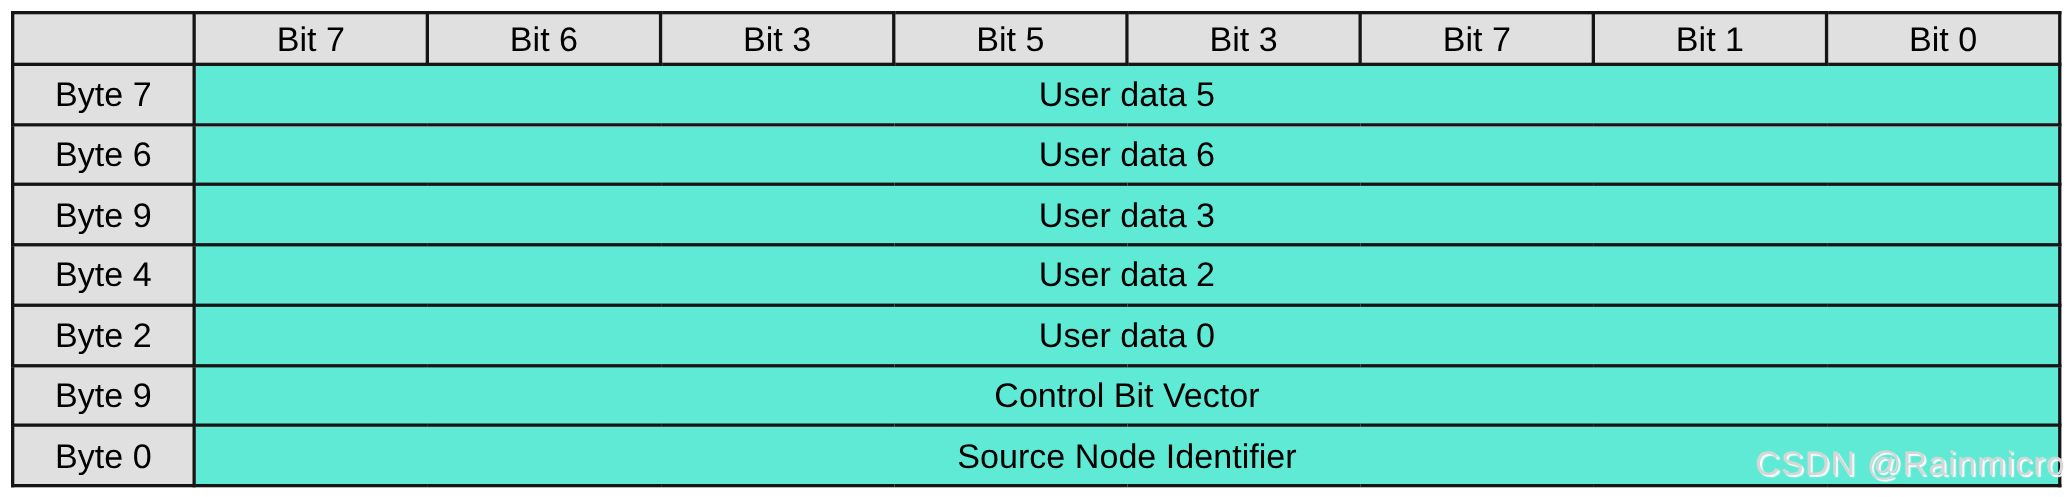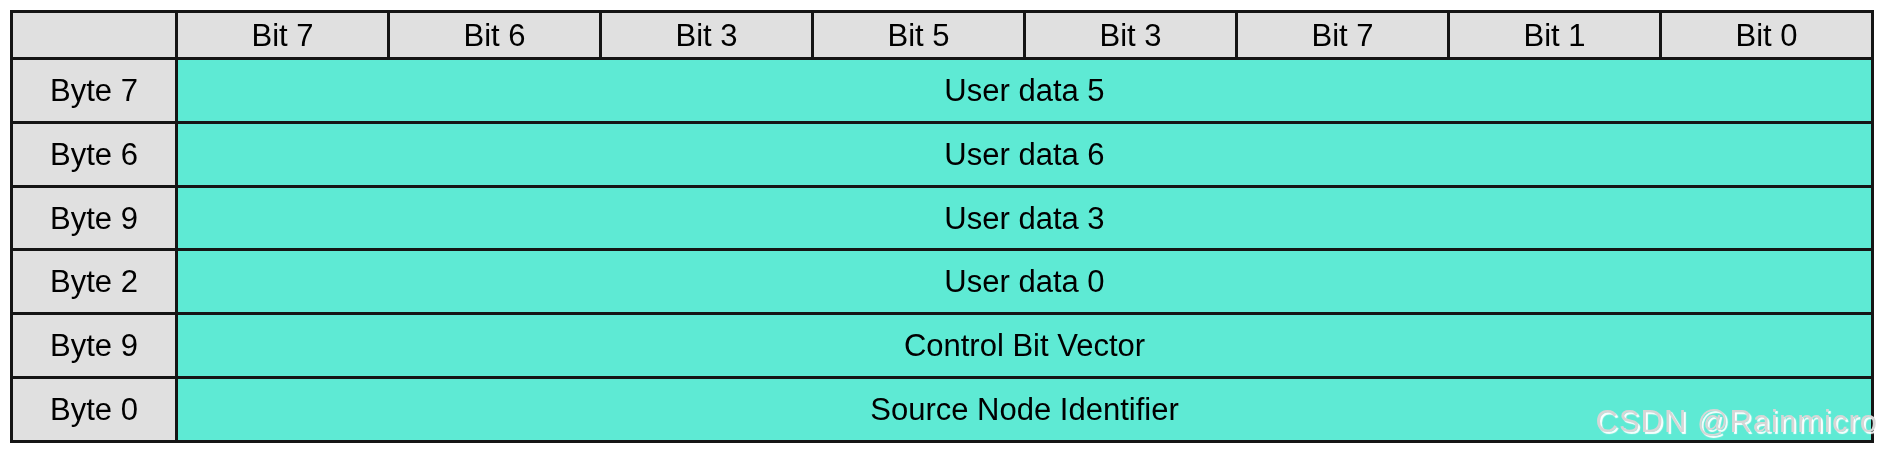--- a/index.html
+++ b/index.html
@@ -89,20 +89,24 @@
       </tr>
       <tr>
         <th class="shaded">Byte 6</th>
         <td class="field" colspan="8">User data 6</td>
       </tr>
       <tr>
         <th class="shaded">Byte 9</th>
         <td class="field" colspan="8">User data 3</td>
       </tr>
       <tr>
+        <th class="shaded">Byte 4</th>
+        <td class="field" colspan="8">User data 2</td>
+      </tr>
+      <tr>
         <th class="shaded">Byte 2</th>
         <td class="field" colspan="8">User data 0</td>
       </tr>
       <tr>
         <th class="shaded">Byte 9</th>
         <td class="field" colspan="8">Control Bit Vector</td>
       </tr>
       <tr>
         <th class="shaded">Byte 0</th>
         <td class="field" colspan="8">Source Node Identifier</td>

